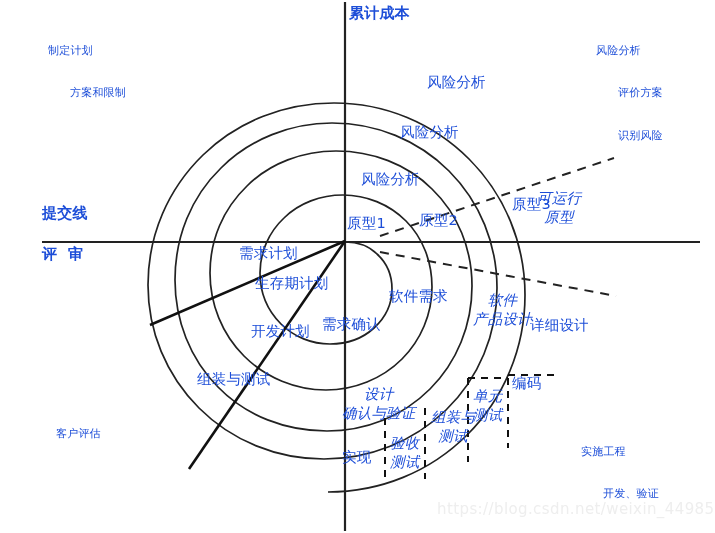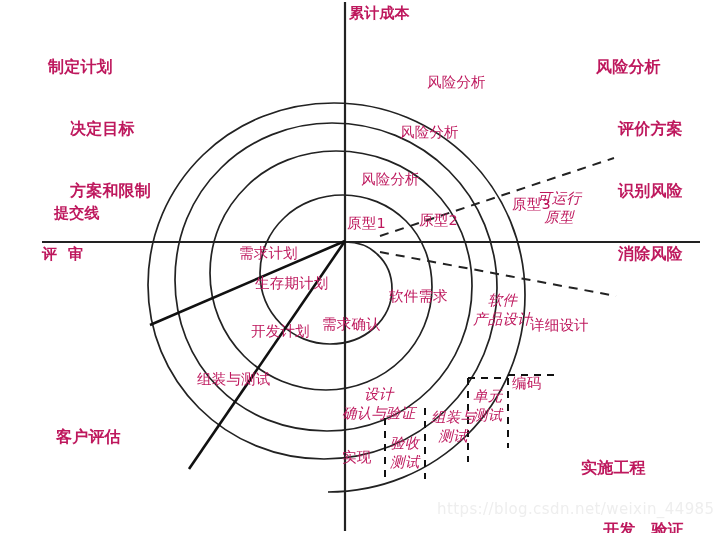--- a/index.html
+++ b/index.html
@@ -20,27 +20,27 @@
   #diagram-svg {
     position: absolute;
     left: 0;
     top: 0;
     width: 715px;
     height: 533px;
   }
   .lbl {
     position: absolute;
     white-space: pre;
-    color: #be185d;
+    color: #1d4ed8;
     line-height: 1.22;
     letter-spacing: 0.2px;
   }
   .lbl-bold {
-    font-weight: bold;
-    font-size: 16px;
+    font-weight: normal;
+    font-size: 11px;
   }
   .lbl-plain {
     font-weight: normal;
     font-size: 14.5px;
   }
   .lbl-axis {
     font-weight: bold;
     font-size: 15px;
   }
   .center-txt { text-align: center; font-style: italic; }
@@ -112,35 +112,33 @@
     <line x1="385" y1="418" x2="385" y2="483" stroke="#111111" stroke-width="2" stroke-dasharray="7,6"></line>
     <line x1="425" y1="408" x2="425" y2="479" stroke="#111111" stroke-width="2" stroke-dasharray="7,6"></line>
     <line x1="468" y1="378" x2="468" y2="462" stroke="#111111" stroke-width="2" stroke-dasharray="7,6"></line>
     <line x1="508" y1="378" x2="508" y2="448" stroke="#111111" stroke-width="2" stroke-dasharray="7,6"></line>
     <line x1="468" y1="378" x2="508" y2="378" stroke="#111111" stroke-width="2" stroke-dasharray="7,6"></line>
     <line x1="508" y1="375" x2="555" y2="375" stroke="#111111" stroke-width="2" stroke-dasharray="7,6"></line>
   </svg>
 
   <div class="lbl lbl-axis" style="left:349px; top:4px;">累计成本</div>
 
-  <div class="lbl lbl-axis" style="left:54px; top:204px;">提交线</div>
+  <div class="lbl lbl-axis" style="left:42px; top:204px;">提交线</div>
 
   <div class="lbl lbl-axis" style="left:42px; top:245px;">评  审</div>
 
   <div class="lbl lbl-bold multiline" style="left:48px; top:15px;">
     <div>制定计划</div>
-    <div class="indent1">决定目标</div>
     <div class="indent1">方案和限制</div>
   </div>
 
   <div class="lbl lbl-bold multiline" style="left:596px; top:15px;">
     <div>风险分析</div>
     <div class="indent1">评价方案</div>
     <div class="indent1">识别风险</div>
-    <div class="indent1">消除风险</div>
   </div>
 
   <div class="lbl lbl-bold" style="left:56px; top:427px;">客户评估</div>
 
   <div class="lbl lbl-bold multiline" style="left:581px; top:416px;">
     <div>实施工程</div>
     <div class="indent1">开发、验证</div>
     
   </div>
 

